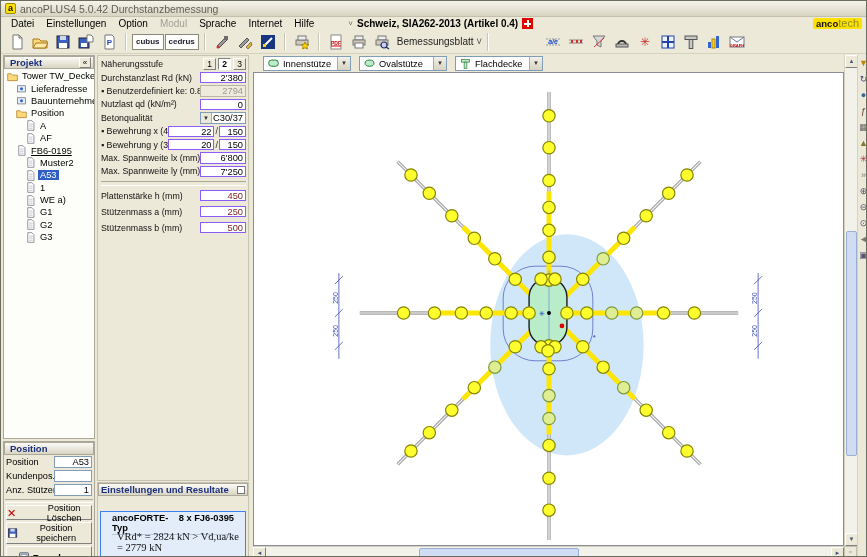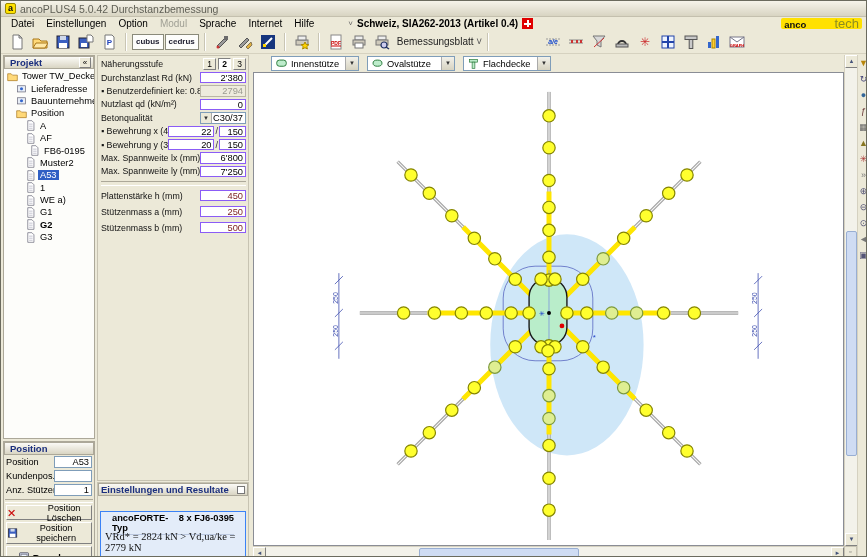--- a/index.html
+++ b/index.html
@@ -17,21 +17,21 @@
     gap:0;padding:0 4px;background:#ece9d8;}
   .menu-item{padding:12px 6px;cursor:default;}
   .menu-item.disabled{color:#a0a095;}
   .region-caret{color:#666;margin-left:28px;font-size:8px;}
   .region{font-weight:bold;margin-left:4px;white-space:nowrap;}
   .flag{position:relative;width:11px;height:11px;background:#e00000;margin-left:4px;flex:0 0 auto;}
   .flag:before{content:"";position:absolute;left:4.5px;top:2px;width:2px;height:7px;background:#fff;}
   .flag:after{content:"";position:absolute;left:2px;top:4.5px;width:7px;height:2px;background:#fff;}
   .brand{margin-left:auto;background:#ffe100;border-radius:2px;padding:0 3px;height:11px;line-height:11px;}
   .brand b{color:#111;font-size:9.5px;}
-  .brand i{color:#8d8d20;font-style:normal;font-size:13px;margin-left:28px;}
+  .brand i{color:#8d8d20;font-style:normal;font-size:11px;}
   .toolbar{position:absolute;left:0;top:29px;width:100%;height:24px;display:flex;align-items:center;
     padding:0 2px;border-bottom:1px solid #d6d2c0;}
   .tb-group{display:flex;align-items:center;gap:1px;padding:0 3px;}
   .tb-sep{width:2px;height:18px;border-left:1px solid #c9c5b4;border-right:1px solid #fff;margin:0 2px;}
   .tb-btn{width:22px;height:20px;display:flex;align-items:center;justify-content:center;background:transparent;
     border:1px solid transparent;padding:0;}
   .tb-btn svg{width:16px;height:16px;}
   .tb-txtbtn{height:16px;padding:0 3px;background:#fdfdfb;border:1px solid #8a8a7a;font-size:8px;
     font-weight:bold;color:#223;display:flex;align-items:center;}
   .tb-label{font-size:10px;margin-left:3px;white-space:nowrap;color:#222;}
@@ -77,38 +77,38 @@
   .results-panel{position:absolute;left:96px;top:481px;width:152px;height:76px;background:#ece9d8;
     border:1px solid #c7c3b2;}
   .rrow{display:flex;align-items:center;height:9.5px;padding:0 3px;font-size:8.4px;color:#555;}
   .rrow .rlabel{flex:1;white-space:nowrap;overflow:hidden;}
   .rrow .rval{font-weight:bold;color:#222;}
   .checkbox{width:8px;height:8px;background:#fff;border:1px solid #777;}
   .result-box{position:absolute;left:2px;right:2px;top:28px;bottom:0;background:#e3ecf9;border:1px solid #3b82f6;
     padding:1px 11px;}
   .result-box .tr1{display:flex;font-size:9.3px;font-weight:bold;border-bottom:1px solid #b9c6de;padding-bottom:1px;}
   .result-box .tr1 .t1{flex:1;}
-  .result-box .verif{position:absolute;left:4px;bottom:3px;font-family:"Liberation Serif",serif;font-size:10.5px;color:#111;}
+  .result-box .verif{position:absolute;left:16px;bottom:3px;font-family:"Liberation Serif",serif;font-size:10.5px;color:#111;}
   
   .pos-panel{position:absolute;left:2px;top:440px;width:92px;height:117px;background:#ece9d8;border:1px solid #aca899;}
   .prow{display:flex;align-items:center;height:14px;padding:0 2px;gap:2px;}
   .prow .plabel{width:46px;font-size:9.2px;white-space:nowrap;}
   .prow input{flex:1;height:12px;border:1px solid #7f9db9;font-size:9.3px;text-align:right;padding:0 2px;
     font-family:"Liberation Sans",sans-serif;min-width:0;}
   .psep{height:4px;border-bottom:1px solid #fff;border-top:1px solid #aca899;margin:2px 1px;}
   .pbtn{display:flex;align-items:center;justify-content:center;gap:3px;background:#ece9d8;
     border:1px solid;border-color:#fff #808080 #808080 #fff;font-size:9.2px;margin:2px 2px 0 2px;
     width:calc(100% - 4px);padding:0;}
   .pbtn svg{width:12px;height:12px;}
   .pbtn.h14{height:15px;gap:21px;}
   .pbtn.h22{height:22px;}
   .pbtn.h24{height:24px;font-weight:bold;}
   
   .canvas-pane{position:absolute;left:252px;top:54px;width:615px;height:503px;background:#ece9d8;}
-  .combo-strip{position:absolute;left:16px;top:0;width:591px;height:17px;display:flex;gap:8px;padding:1px 2px;}
+  .combo-strip{position:absolute;left:8px;top:0;width:591px;height:17px;display:flex;gap:8px;padding:1px 2px;}
   .combo{width:88px;height:15px;background:#fff;border:1px solid #7f9db9;display:flex;align-items:center;gap:3px;padding-left:3px;}
   .combo svg{width:13px;height:11px;flex:0 0 auto;}
   .combo .clabel{flex:1;font-size:9.3px;white-space:nowrap;overflow:hidden;}
   .combo .cdrop{width:13px;height:100%;background:linear-gradient(#f2f1ea,#d7d3c1);border-left:1px solid #aaa;
     font-size:6px;text-align:center;line-height:13px;color:#333;}
   .viewport{position:absolute;left:0;top:17px;width:591px;height:474px;background:#fff;border:1px solid #8a8d95;}
   .viewport svg{position:absolute;left:0;top:0;}
   
   .vscroll{position:absolute;left:591px;top:0;width:13px;height:491px;background:#f3f2ea;border-left:1px solid #d5d1c0;}
   .hscroll{position:absolute;left:0;top:491px;width:591px;height:12px;background:#f3f2ea;border-top:1px solid #d5d1c0;}
@@ -357,21 +357,21 @@
           </svg>
           <span class="lbl">A</span>
         </div>
         <div class="tree-item" style="padding-left: 21px;">
           <svg viewBox="0 0 16 16">
             <path d="M4 1h6l3 3v11H4z" fill="#fff" stroke="#667"></path>
             <path d="M6 6h5M6 9h5M6 12h5" stroke="#aab"></path>
           </svg>
           <span class="lbl">AF</span>
         </div>
-        <div class="tree-item" style="padding-left: 25px;">
+        <div class="tree-item" style="padding-left: 12px; text-decoration: underline;">
           <svg viewBox="0 0 16 16">
             <path d="M4 1h6l3 3v11H4z" fill="#fff" stroke="#667"></path>
             <path d="M6 6h5M6 9h5M6 12h5" stroke="#aab"></path>
           </svg>
           <span class="lbl">FB6-0195</span>
         </div>
         <div class="tree-item" style="padding-left: 21px;">
           <svg viewBox="0 0 16 16">
             <path d="M4 1h6l3 3v11H4z" fill="#fff" stroke="#667"></path>
             <path d="M6 6h5M6 9h5M6 12h5" stroke="#aab"></path>
@@ -399,21 +399,21 @@
           </svg>
           <span class="lbl">WE a)</span>
         </div>
         <div class="tree-item" style="padding-left: 21px;">
           <svg viewBox="0 0 16 16">
             <path d="M4 1h6l3 3v11H4z" fill="#fff" stroke="#667"></path>
             <path d="M6 6h5M6 9h5M6 12h5" stroke="#aab"></path>
           </svg>
           <span class="lbl">G1</span>
         </div>
-        <div class="tree-item" style="padding-left: 21px; font-weight: bold;">
+        <div class="tree-item" style="padding-left: 21px;">
           <svg viewBox="0 0 16 16">
             <path d="M4 1h6l3 3v11H4z" fill="#fff" stroke="#667"></path>
             <path d="M6 6h5M6 9h5M6 12h5" stroke="#aab"></path>
           </svg>
           <span class="lbl">G2</span>
         </div>
         <div class="tree-item" style="padding-left: 21px;">
           <svg viewBox="0 0 16 16">
             <path d="M4 1h6l3 3v11H4z" fill="#fff" stroke="#667"></path>
             <path d="M6 6h5M6 9h5M6 12h5" stroke="#aab"></path>

